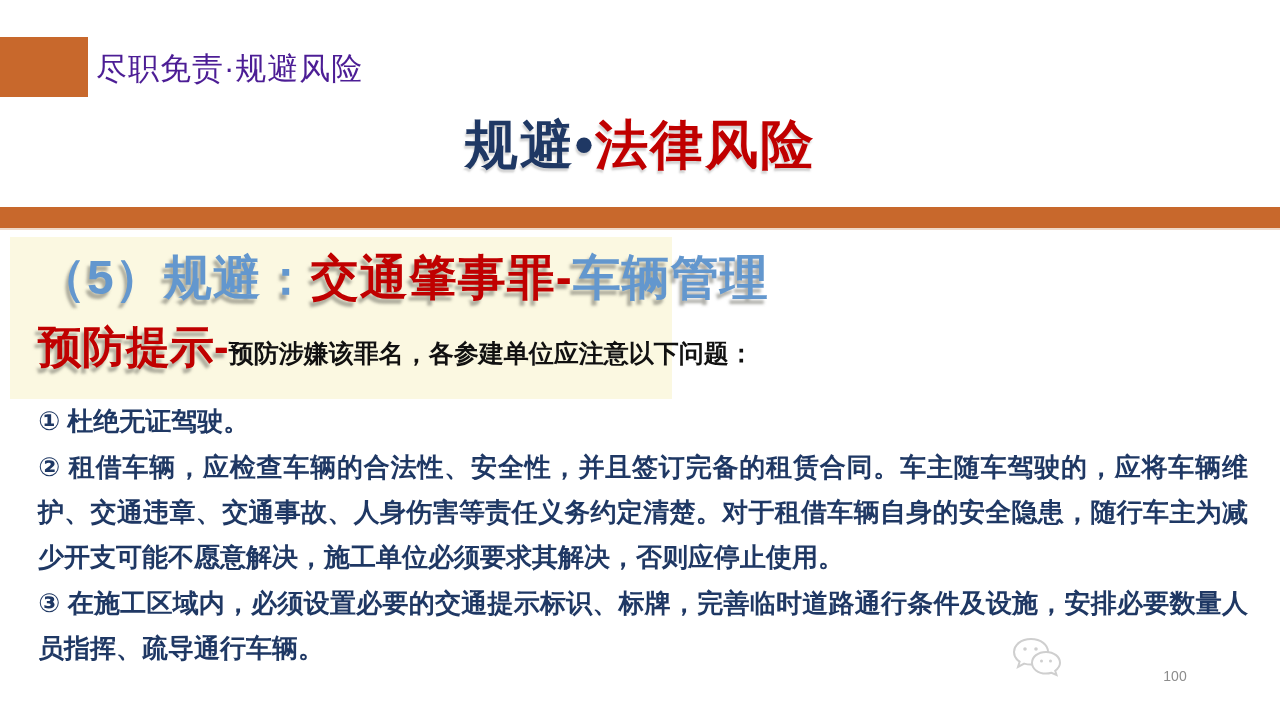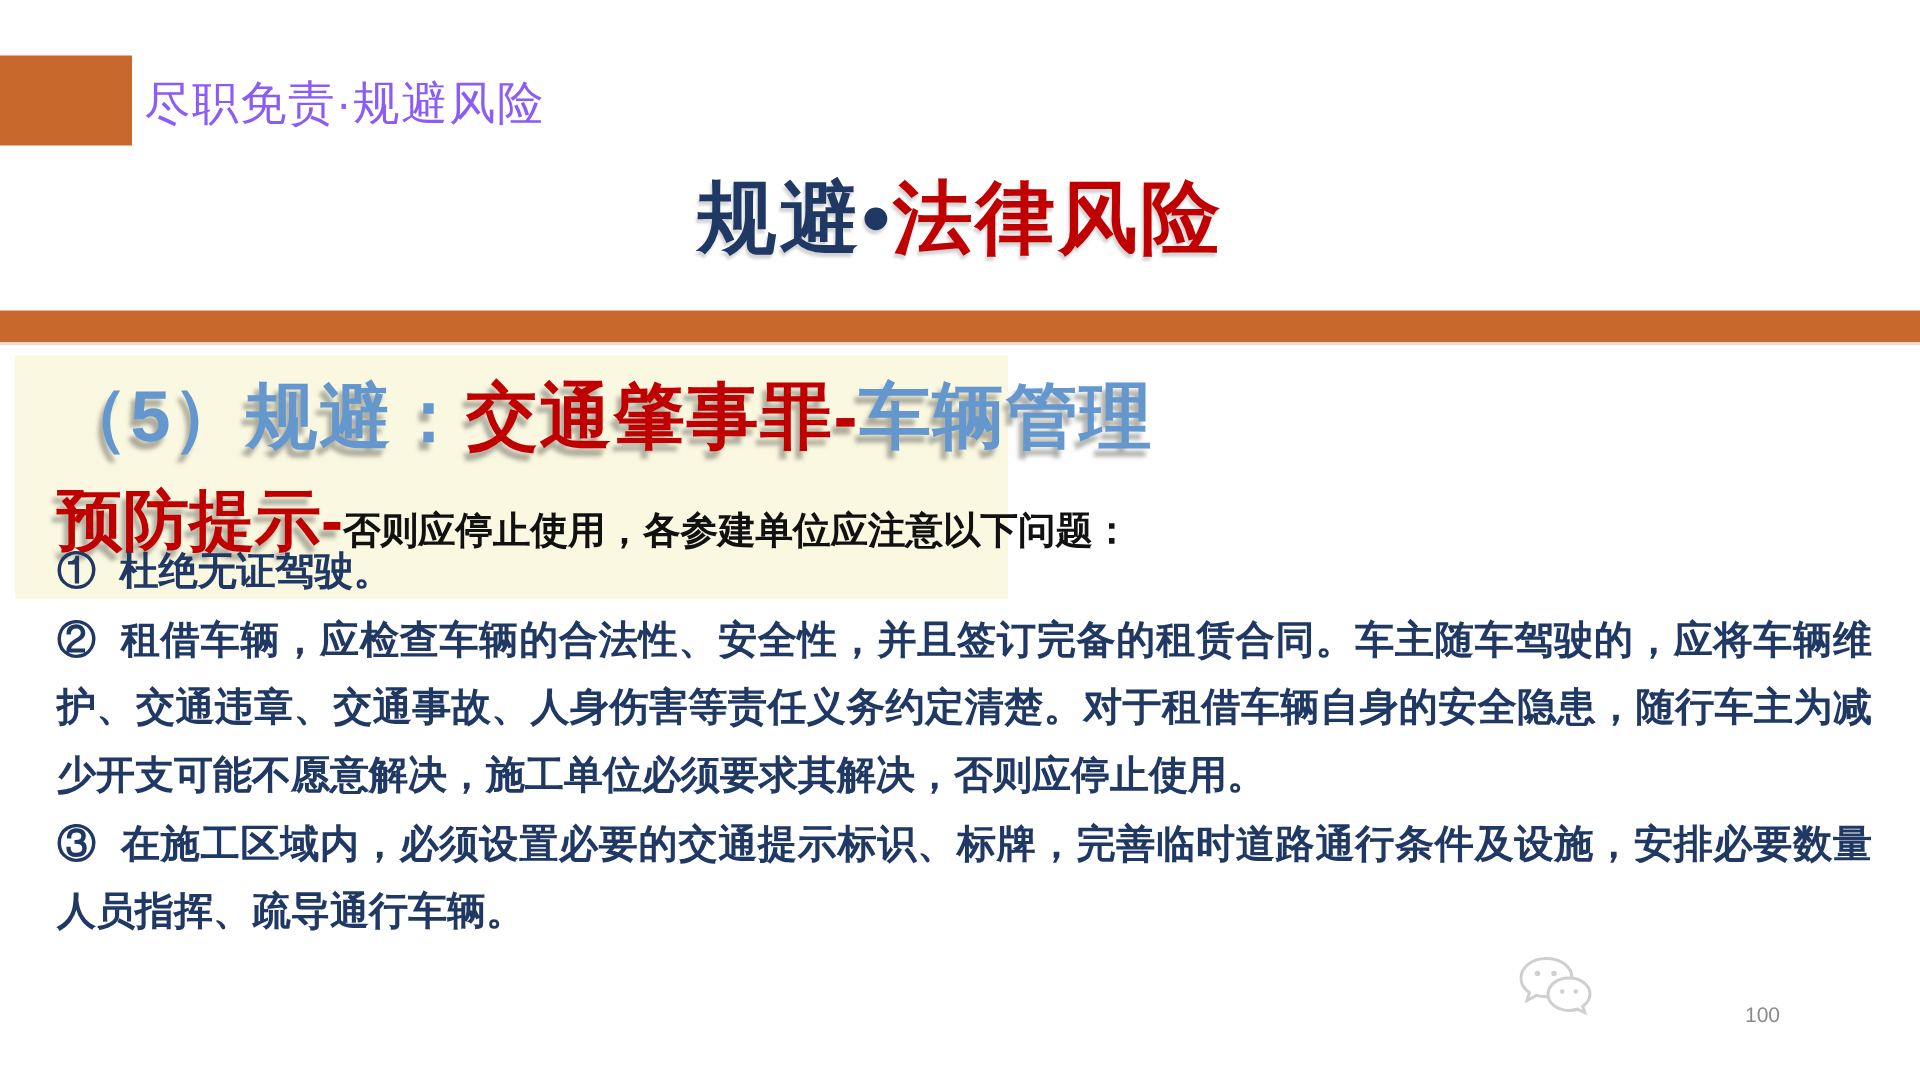--- a/index.html
+++ b/index.html
@@ -7,21 +7,21 @@
     width:1280px;height:720px;position:relative;overflow:hidden;
     background:#ffffff;
     font-family:"Liberation Sans","DejaVu Sans",sans-serif;
   }
   .accent-square{
     position:absolute;left:0;top:37px;width:88px;height:60px;
     background:#C8682C;
   }
   .kicker{
     position:absolute;left:96px;top:48px;
-    font-size:31px;color:#8b5cf6;letter-spacing:1px;white-space:nowrap;
+    font-size:31px;color:#4c1d95;letter-spacing:1px;white-space:nowrap;
   }
   .main-title{
     position:absolute;left:0;top:110px;width:1280px;
     text-align:center;font-size:53px;font-weight:bold;letter-spacing:2px;
     text-shadow:-1px 3px 2px rgba(130,130,130,0.35);
     white-space:nowrap;
   }
   .main-title .t-blue{color:#1F3864;}
   .main-title .t-red{color:#C00000;}
   .orange-bar{
@@ -46,23 +46,23 @@
   .hint-label{
     font-size:44px;font-weight:bold;color:#C00000;
     text-shadow:-3px 5px 3px rgba(110,110,100,0.55);
     vertical-align:baseline;
   }
   .hint-text{
     font-size:25px;font-weight:bold;color:#111111;
     vertical-align:baseline;
   }
   .body-list{
-    position:absolute;left:38px;top:360px;width:1210px;
+    position:absolute;left:38px;top:399px;width:1210px;
     font-size:26px;font-weight:bold;color:#1F3864;
-    line-height:45px;text-align:justify;font-family:Liberation Mono, monospace;
+    line-height:45px;text-align:justify;
   }
   .body-list p{margin:0 0 1px 0;}
   .body-list p.last{margin-top:11px;}
   .footer-logo{
     position:absolute;left:1010px;top:636px;width:215px;height:44px;
     display:flex;align-items:center;
   }
   .wechat-icon{width:52px;height:44px;flex:0 0 auto;}
   .logo-text{
     font-size:30px;font-weight:bold;color:#DCDCDC;
@@ -87,21 +87,21 @@
 
 <div class="orange-bar"></div>
 
 <div class="yellow-panel"></div>
 
 <div class="section-heading">
   <span class="h-blue">（5）规避：</span><span class="h-red">交通肇事罪-</span><span class="h-blue">车辆管理</span>
 </div>
 
 <div class="hint-line">
-  <span class="hint-label">预防提示-</span><span class="hint-text">否则应停止使用，各参建单位应注意以下问题：</span>
+  <span class="hint-label">预防提示-</span><span class="hint-text">预防涉嫌该罪名，各参建单位应注意以下问题：</span>
 </div>
 
 <div class="body-list">
   <p>① 杜绝无证驾驶。</p>
   <p>② 租借车辆，应检查车辆的合法性、安全性，并且签订完备的租赁合同。车主随车驾驶的，应将车辆维护、交通违章、交通事故、人身伤害等责任义务约定清楚。对于租借车辆自身的安全隐患，随行车主为减少开支可能不愿意解决，施工单位必须要求其解决，否则应停止使用。</p>
   <p>③ 在施工区域内，必须设置必要的交通提示标识、标牌，完善临时道路通行条件及设施，安排必要数量人员指挥、疏导通行车辆。</p>
 </div>
 
 <div class="footer-logo">
   <svg class="wechat-icon" viewBox="0 0 52 44" xmlns="http://www.w3.org/2000/svg">

